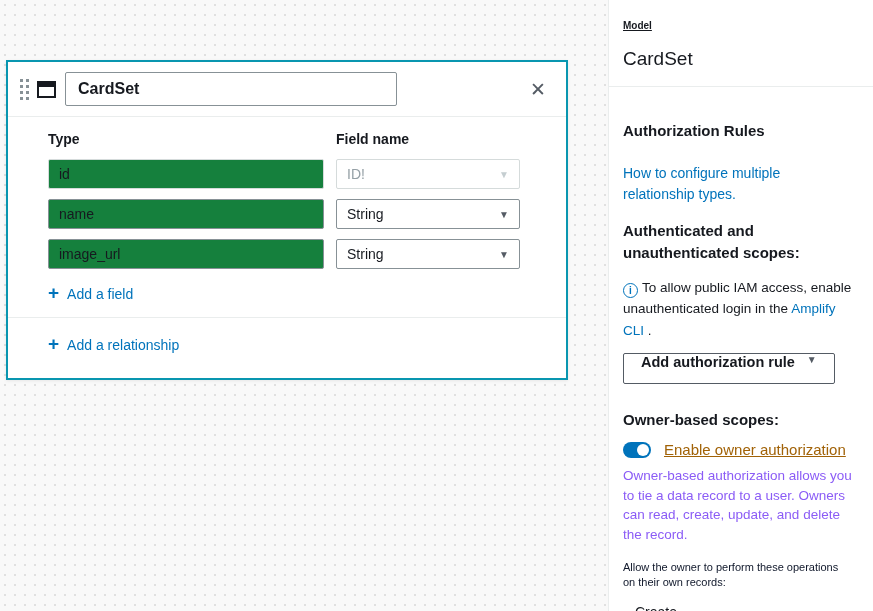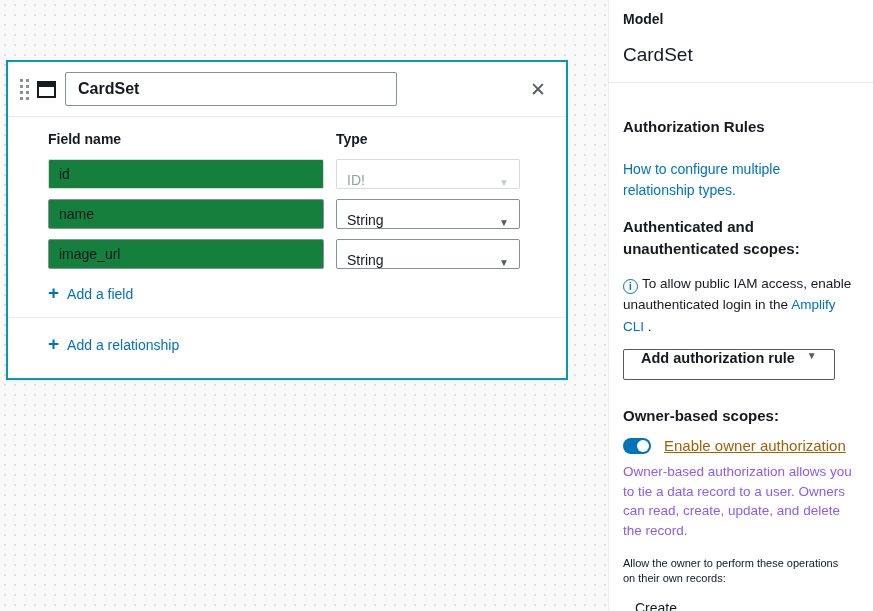--- a/index.html
+++ b/index.html
@@ -103,21 +103,21 @@
   }
   .field-input.disabled { border-color: #d5dbdb; }
   .type-select {
     height: 30px;
     border: 1px solid #879196;
     border-radius: 2px;
     padding: 0 10px;
     font-size: 14px;
     color: #16191f;
     display: flex;
-    align-items: flex-end;
+    align-items: center;
     justify-content: space-between;
     background: #fff;
     cursor: pointer;
   }
   .type-select .caret { font-size: 10px; color: #545b64; }
   .type-select.disabled { border-color: #d5dbdb; color: #95a0a6; cursor: default; }
   .type-select.disabled .caret { color: #c5ced1; }
 
   .link-row {
     display: inline-flex;
@@ -135,21 +135,21 @@
 
   
   .panel {
     width: 265px;
     height: 611px;
     background: #ffffff;
     border-left: 1px solid #eaeded;
     padding: 10px 20px 12px 14px;
     overflow: hidden;
   }
-  .model-label { font-size: 14px; font-weight: bold; margin-top: 1px; }
+  .model-label { font-size: 10px; font-weight: bold; margin-top: 10px; text-decoration: underline; }
   .model-name { font-size: 19px; margin-top: 17px; }
   .panel-divider { height: 1px; background: #eaeded; margin: 16px -20px 0 -14px; }
   .section-heading { font-size: 15px; font-weight: bold; margin-top: 33px; line-height: 1.4; }
   .configure-link {
     display: block;
     margin-top: 22px;
     font-size: 14px;
     color: #0073bb;
     line-height: 1.5;
     text-decoration: none;
@@ -230,22 +230,22 @@
           <i></i>
       </div>
       <div class="entity-icon"></div>
       <input class="title-input" type="text" value="CardSet" style="">
       <div class="header-spacer"></div>
       <button class="close-btn">✕</button>
     </div>
 
     <div class="card-body">
       <div class="field-grid">
+        <div class="col-header">Type</div>
         <div class="col-header">Field name</div>
-        <div class="col-header">Type</div>
 
         <input class="field-input disabled" type="text" value="id" style="">
         <div class="type-select disabled">
           <span>ID!</span>
           <span class="caret">▼</span>
         </div>
 
         <input class="field-input" type="text" value="name" style="">
         <div class="type-select">
           <span>String</span>

